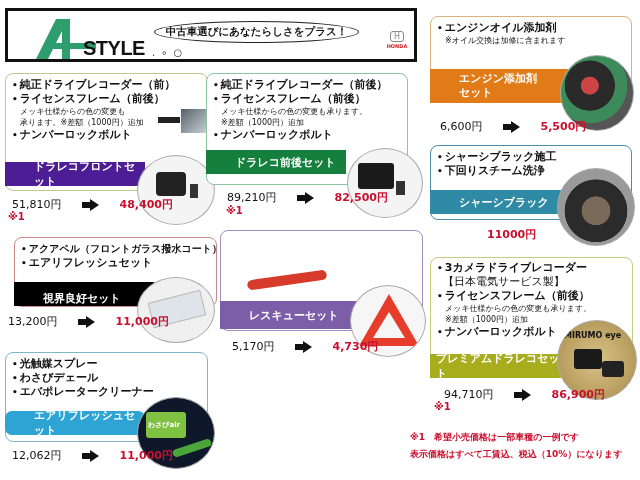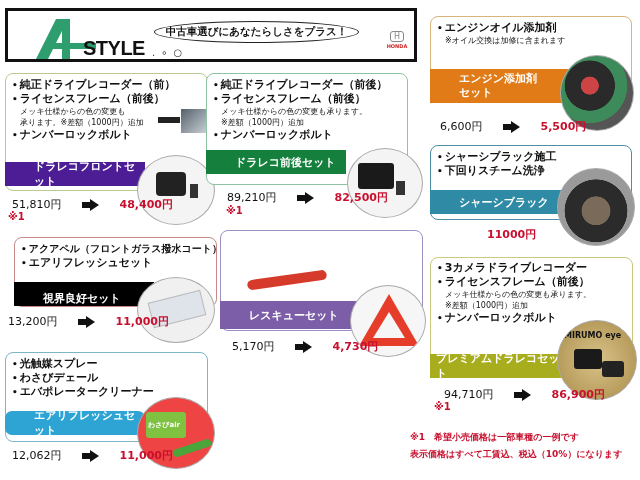--- a/index.html
+++ b/index.html
@@ -199,20 +199,21 @@
 </div>
 <div class="price-row" style="left:232px;top:339px;">
   <span class="old-price">5,170円</span>
   <span class="arrow"></span>
   <span class="new-price">4,730円</span>
 </div>
 
 <div class="card" style="left:430px;top:257px;width:203px;height:118px;border-color:#c9ca7e;">
   <div class="items" style="padding-top:3px;">
     <div class="item">3カメラドライブレコーダー</div>
+    <div class="note" style="font-size:11px;line-height:14px;padding-left:6px;">【日本電気サービス製】</div>
     <div class="item">ライセンスフレーム（前後）</div>
     <div class="note">メッキ仕様からの色の変更も承ります。</div>
     <div class="note">※差額（1000円）追加</div>
     <div class="item">ナンバーロックボルト</div>
   </div>
   <div class="band" style="top:96px;width:140px;background:#a8ad1e;padding-left:6px;">
     <span>プレミアムドラレコセット</span>
   </div>
 </div>
 <div class="circle" style="left:557px;top:320px;width:80px;height:80px;background:radial-gradient(circle,#d9c38a,#a88b48);">
@@ -230,21 +231,21 @@
 <div class="card" style="left:5px;top:352px;width:203px;height:90px;border-color:#7fb4c9;">
   <div class="items">
     <div class="item">光触媒スプレー</div>
     <div class="item">わさびデェール</div>
     <div class="item">エバポレータークリーナー</div>
   </div>
   <div class="band" style="top:58px;width:140px;background:#2ea4d4;border-radius:7px;">
     <span>エアリフレッシュセット</span>
   </div>
 </div>
-<div class="circle" style="left:137px;top:397px;width:78px;height:72px;background:#ef4444;">
+<div class="circle" style="left:137px;top:397px;width:78px;height:72px;background:#0f172a;">
   <div style="position:absolute;left:8px;top:14px;width:40px;height:26px;background:#7fc241;border-radius:3px;">
     <span style="font-size:7px;color:#fff;font-weight:bold;padding-left:2px;">わさびair</span>
   </div>
   <div style="position:absolute;left:34px;top:46px;width:40px;height:8px;background:#4aa53a;border-radius:4px;transform:rotate(-18deg);"></div>
 </div>
 <div class="price-row" style="left:12px;top:448px;">
   <span class="old-price">12,062円</span>
   <span class="arrow"></span>
   <span class="new-price">11,000円</span>
 </div>

